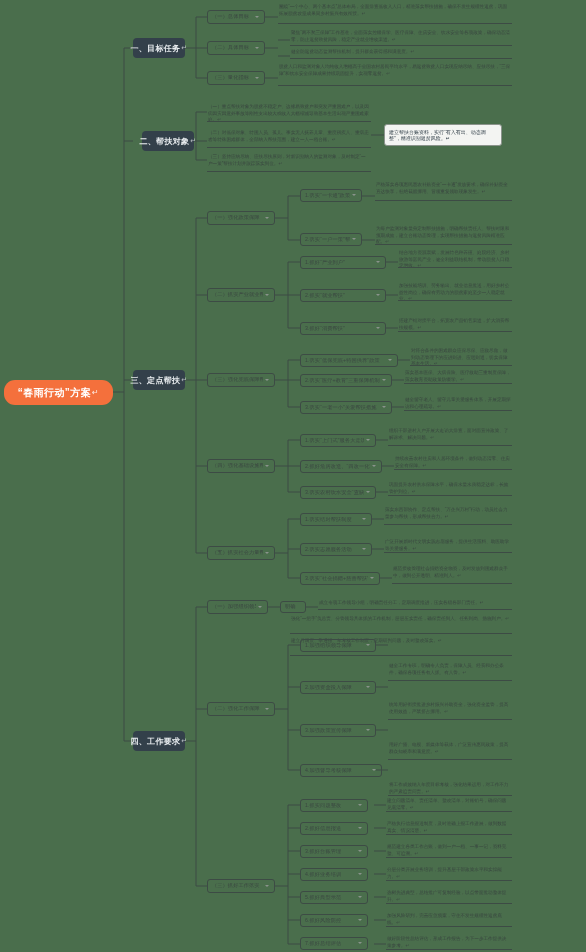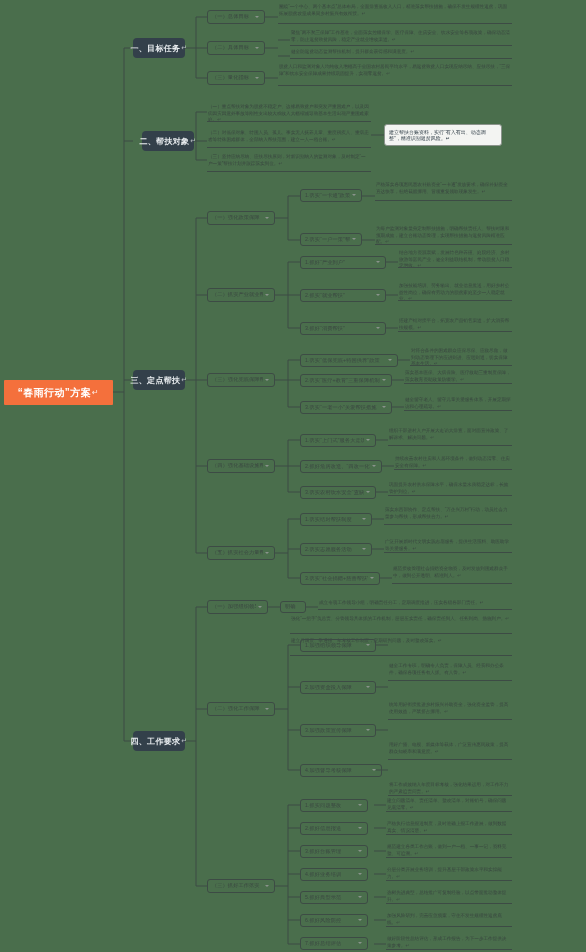--- a/index.html
+++ b/index.html
@@ -10,21 +10,21 @@
     overflow:hidden;
     position:relative;
   }
   #canvas{position:absolute;left:0;top:0;width:586px;height:952px;}
   svg.links{position:absolute;left:0;top:0;width:586px;height:952px;pointer-events:none;}
 
   .node{position:absolute;box-sizing:border-box;display:flex;align-items:center;}
 
   
   .root{
-    background:#f4703c;color:#ffffff;border-radius:1px;
+    background:#f4703c;color:#ffffff;border-radius:11px;
     font-size:10px;font-weight:bold;letter-spacing:.4px;
     justify-content:center;text-align:right;
     padding:0 24px;white-space:nowrap;
   }
   .root .ret{font-weight:normal;opacity:.85;font-size:8px;margin-left:1px;}
 
   
   .lvl1{
     background:#33404a;color:#e8ecef;border-radius:4px;
     font-size:8px;font-weight:bold;letter-spacing:.3px;

